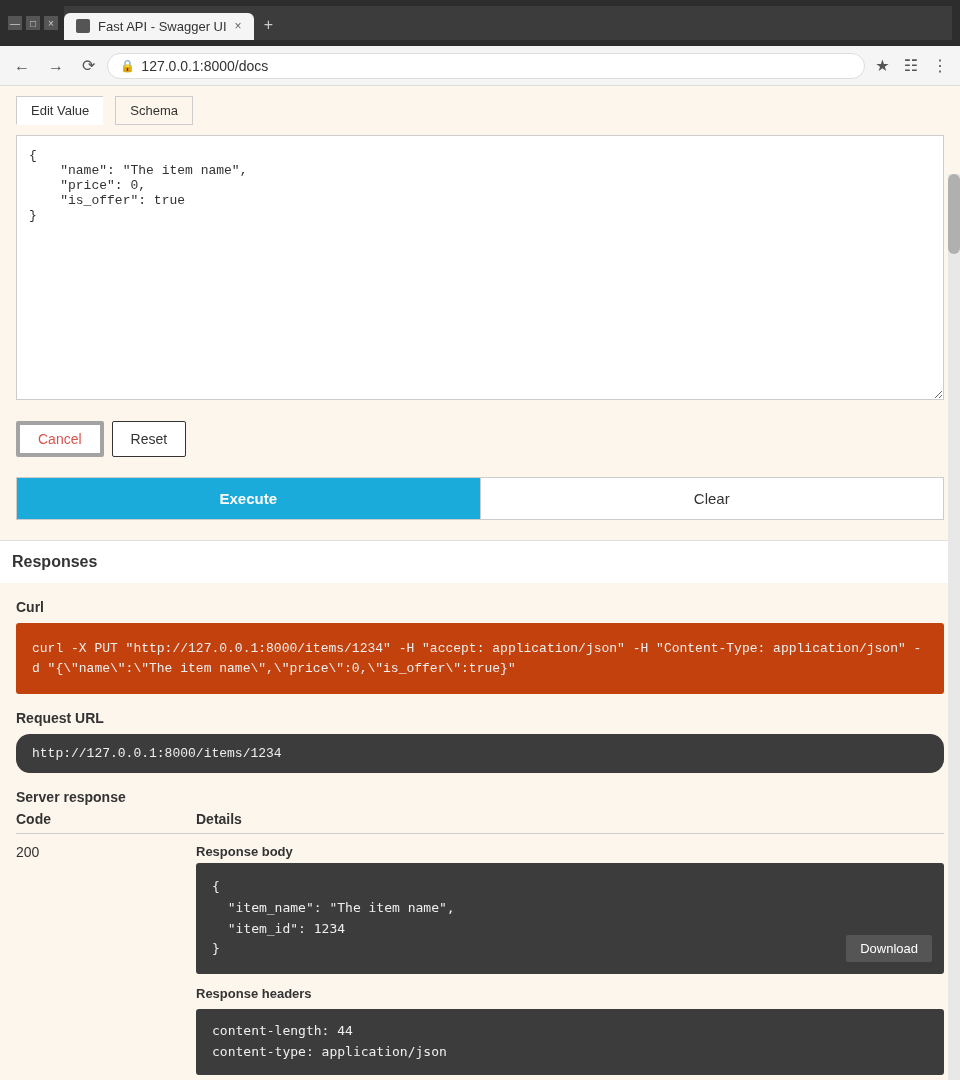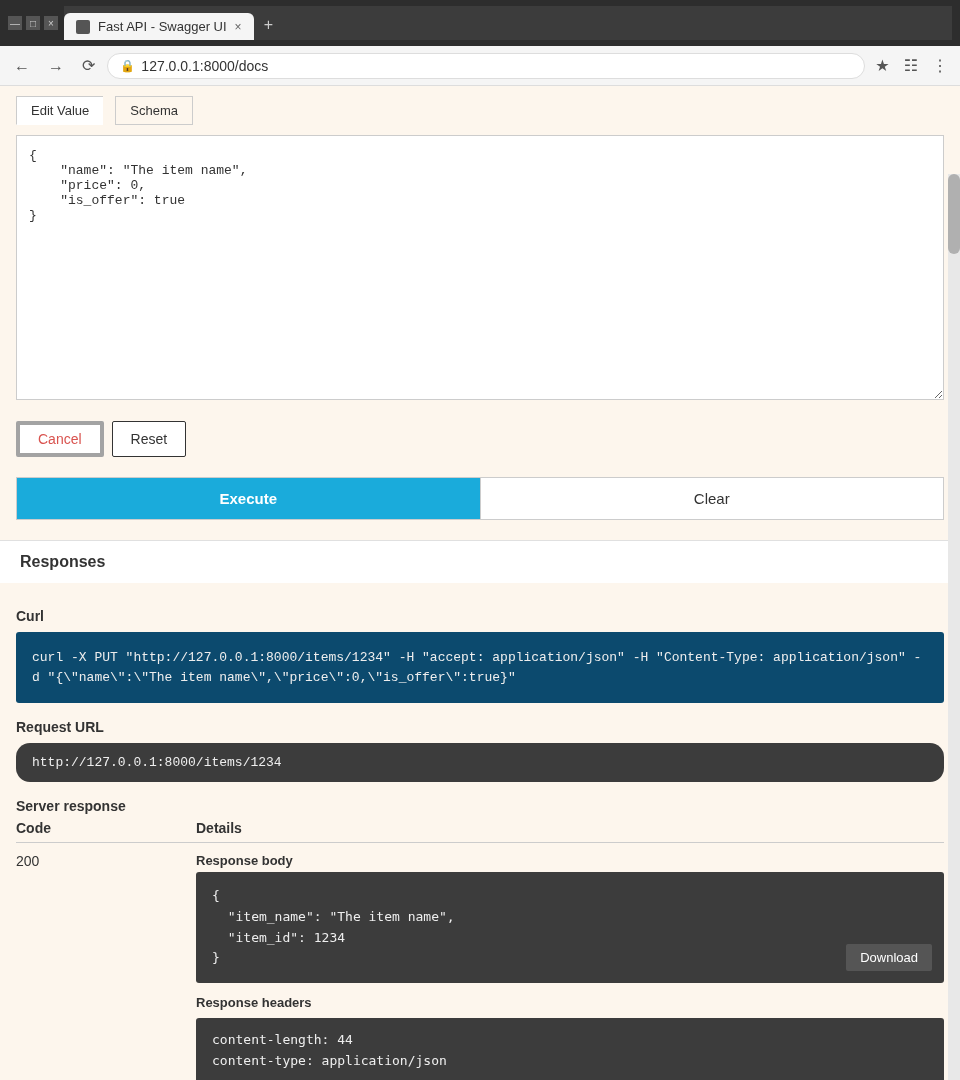--- a/index.html
+++ b/index.html
@@ -4,21 +4,21 @@
   <style>
     * { box-sizing: border-box; margin: 0; padding: 0; }
     body { font-family: Arial, sans-serif; font-size: 14px; background: #f5f5f5; width: 960px; min-height: 1080px; overflow-x: hidden; }
 
     
     .browser-chrome { background: #3c3c3c; width: 100%; }
     .title-bar { display: flex; align-items: center; padding: 6px 8px; background: #2d2d2d; gap: 6px; }
     .window-controls { display: flex; gap: 4px; }
     .win-btn { width: 14px; height: 14px; border: none; background: #555; color: #ccc; font-size: 10px; cursor: pointer; display: flex; align-items: center; justify-content: center; }
     .tab-bar { display: flex; align-items: flex-end; padding: 0 8px; background: #3c3c3c; }
-    .tab { background: #f5f5f5; padding: 6px 12px; font-size: 13px; color: #333; display: flex; align-items: flex-end; gap: 8px; border-radius: 6px 6px 0 0; min-width: 160px; }
+    .tab { background: #f5f5f5; padding: 6px 12px; font-size: 13px; color: #333; display: flex; align-items: flex-start; gap: 8px; border-radius: 6px 6px 0 0; min-width: 160px; }
     .tab-icon { width: 14px; height: 14px; background: #555; border-radius: 2px; }
     .tab-close { color: #666; font-size: 12px; cursor: pointer; }
     .new-tab-btn { color: #ccc; padding: 6px 10px; font-size: 16px; cursor: pointer; }
 
     .nav-bar { display: flex; align-items: center; background: #f5f5f5; padding: 6px 8px; gap: 6px; border-bottom: 1px solid #ddd; }
     .nav-btn { background: none; border: none; color: #555; font-size: 16px; cursor: pointer; padding: 4px 6px; border-radius: 3px; }
     .address-bar { flex: 1; display: flex; align-items: center; background: white; border: 1px solid #ddd; border-radius: 20px; padding: 4px 12px; gap: 6px; }
     .lock-icon { color: #555; font-size: 12px; }
     .address-text { flex: 1; font-size: 14px; color: #333; }
     .nav-actions { display: flex; gap: 6px; }
@@ -43,27 +43,27 @@
     .button-row { display: flex; gap: 8px; padding: 8px 16px 20px; }
     .btn-cancel { background: white; color: #d9534f; border: 4px solid #a3a3a3; padding: 6px 18px; font-size: 14px; cursor: pointer; border-radius: 2px; }
     .btn-reset { background: white; color: #333; border: 1px solid #333; padding: 6px 18px; font-size: 14px; cursor: pointer; border-radius: 2px; }
 
     
     .execute-bar { display: flex; margin: 0 16px 20px; border: 1px solid #ccc; }
     .btn-execute { flex: 1; background: #1aabdb; color: white; border: none; padding: 12px; font-size: 15px; cursor: pointer; font-weight: bold; }
     .btn-clear { flex: 1; background: white; color: #333; border: none; border-left: 1px solid #ccc; padding: 12px; font-size: 15px; cursor: pointer; }
 
     
-    .responses-section { background: white; padding: 12px 20px; border-top: 1px solid #e0e0e0; margin-bottom: 9px; }
+    .responses-section { background: white; padding: 12px 12px; border-top: 1px solid #e0e0e0; margin-bottom: 0; }
     .responses-title { font-size: 16px; font-weight: bold; color: #333; }
 
     .responses-body { background: #fdf6ed; padding: 16px; }
 
     .subsection-label { font-size: 14px; font-weight: bold; color: #333; margin-bottom: 8px; }
-    .code-block { background: #0c4a6e; color: #eee; padding: 16px; font-family: 'Courier New', monospace; font-size: 13px; border-radius: 3px; margin-bottom: 16px; line-height: 1.5; word-break: break-all; }
+    .code-block { background: #c2410c; color: #eee; padding: 16px; font-family: 'Courier New', monospace; font-size: 13px; border-radius: 3px; margin-bottom: 16px; line-height: 1.5; word-break: break-all; }
 
     .url-block { background: #3c3c3c; color: #eee; padding: 12px 16px; font-family: 'Courier New', monospace; font-size: 13px; border-radius: 14px; margin-bottom: 16px; }
 
     .server-response-title { font-size: 14px; font-weight: bold; color: #333; margin-bottom: 0; }
     .response-table { width: 100%; border-collapse: collapse; }
     .response-table th { text-align: left; font-weight: bold; font-size: 14px; padding: 6px 0; color: #333; border-bottom: 1px solid #ccc; }
     .response-table td { vertical-align: top; padding: 10px 0; border-bottom: 1px solid #eee; font-size: 14px; color: #333; }
     .response-table td:first-child { width: 180px; }
 
     .response-body-label { font-size: 13px; font-weight: bold; margin-bottom: 4px; color: #333; }

